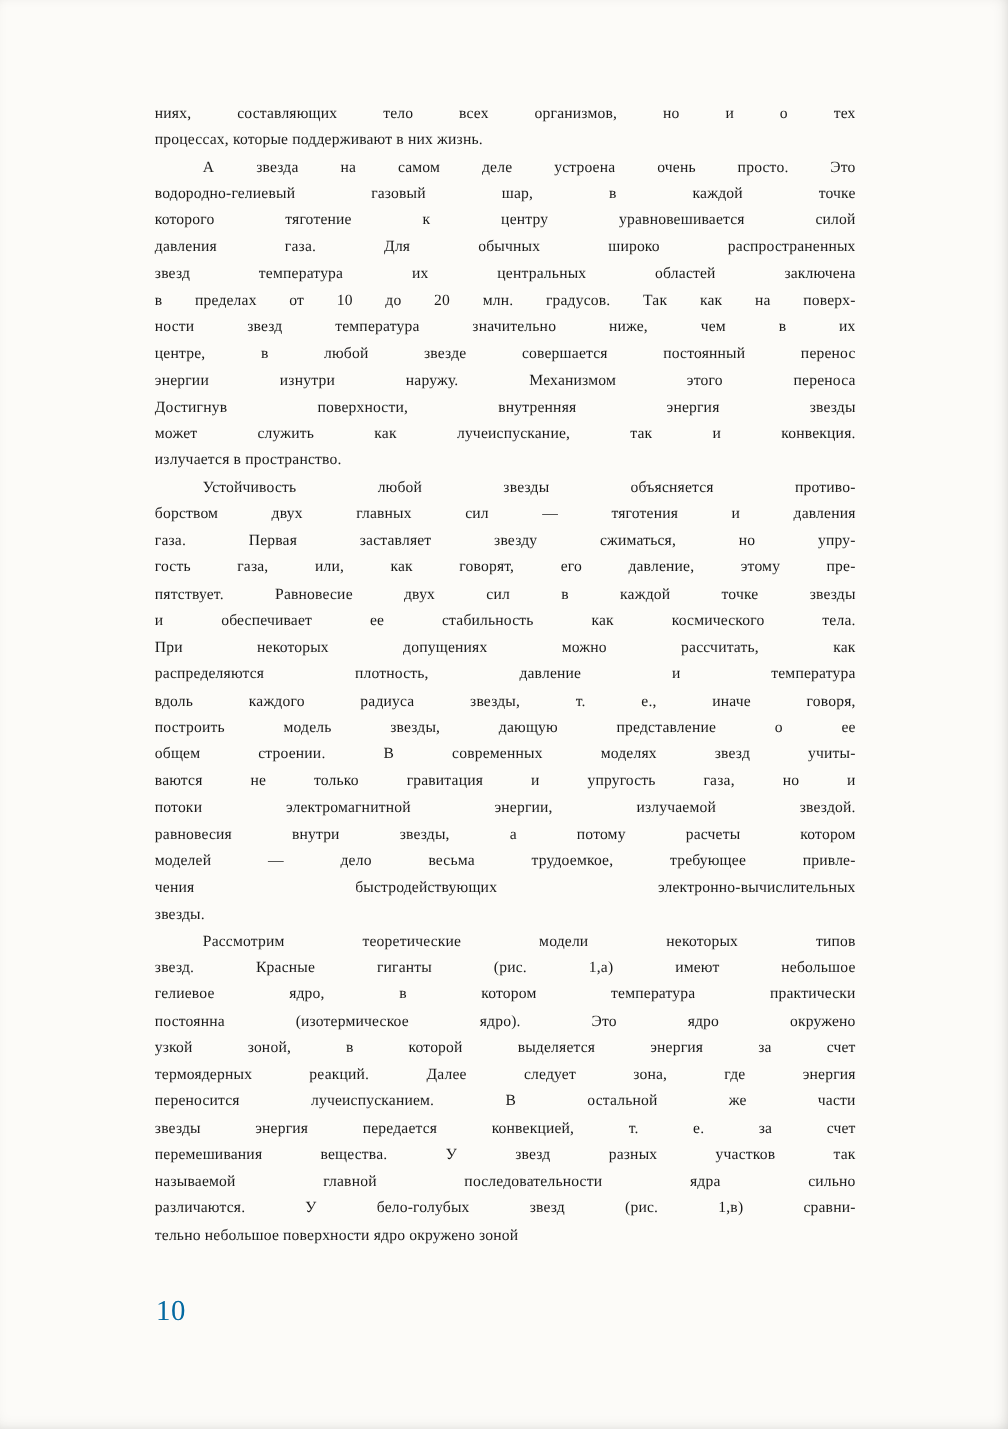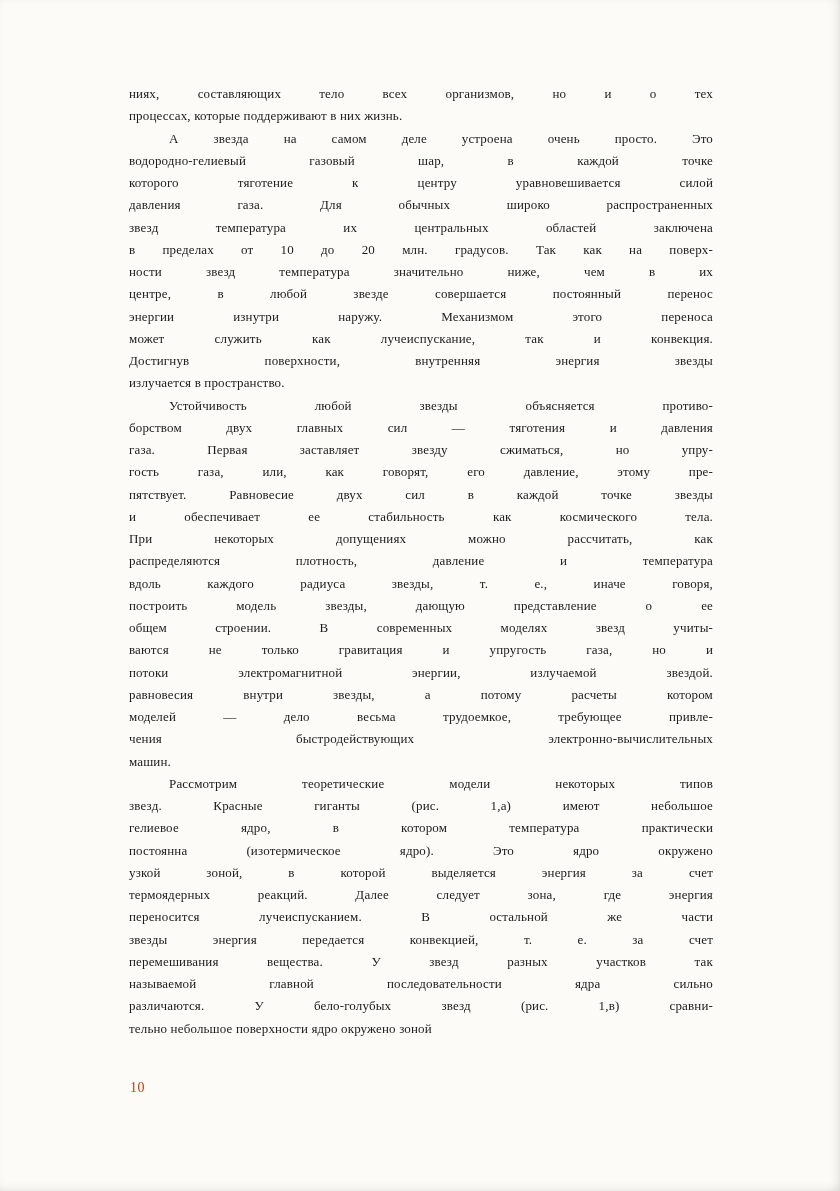--- a/index.html
+++ b/index.html
@@ -44,23 +44,23 @@
     padding-left: 40px;
   }
   
   .paragraph.indent .line.last:first-child {
     padding-left: 40px;
   }
   .page-number {
     position: absolute;
     left: 130px;
     top: 1080px;
-    font-size: 14px;
+    font-size: 24px;
     letter-spacing: 0.5px;
-    color: #c2410c;
+    color: #0369a1;
   }
 </style>
 </head>
 <body>
 
 <div class="page">
   <div class="text-block">
       <div class="paragraph">
         <div class="line">ниях, составляющих тело всех организмов, но и о тех</div>
         <div class="line last">процессах, которые поддерживают в них жизнь.</div>
@@ -68,42 +68,42 @@
       <div class="paragraph indent">
         <div class="line">А звезда на самом деле устроена очень просто. Это</div>
         <div class="line">водородно-гелиевый газовый шар, в каждой точке</div>
         <div class="line">которого тяготение к центру уравновешивается силой</div>
         <div class="line">давления газа. Для обычных широко распространенных</div>
         <div class="line">звезд температура их центральных областей заключена</div>
         <div class="line">в пределах от 10 до 20 млн. градусов. Так как на поверх-</div>
         <div class="line">ности звезд температура значительно ниже, чем в их</div>
         <div class="line">центре, в любой звезде совершается постоянный перенос</div>
         <div class="line">энергии изнутри наружу. Механизмом этого переноса</div>
+        <div class="line">Достигнув поверхности, внутренняя энергия звезды</div>
         <div class="line">может служить как лучеиспускание, так и конвекция.</div>
-        <div class="line">Достигнув поверхности, внутренняя энергия звезды</div>
         <div class="line last">излучается в пространство.</div>
       </div>
       <div class="paragraph indent">
         <div class="line">Устойчивость любой звезды объясняется противо-</div>
         <div class="line">борством двух главных сил — тяготения и давления</div>
         <div class="line">газа. Первая заставляет звезду сжиматься, но упру-</div>
         <div class="line">гость газа, или, как говорят, его давление, этому пре-</div>
         <div class="line">пятствует. Равновесие двух сил в каждой точке звезды</div>
         <div class="line">и обеспечивает ее стабильность как космического тела.</div>
         <div class="line">При некоторых допущениях можно рассчитать, как</div>
         <div class="line">распределяются плотность, давление и температура</div>
         <div class="line">вдоль каждого радиуса звезды, т. е., иначе говоря,</div>
         <div class="line">построить модель звезды, дающую представление о ее</div>
         <div class="line">общем строении. В современных моделях звезд учиты-</div>
         <div class="line">ваются не только гравитация и упругость газа, но и</div>
         <div class="line">потоки электромагнитной энергии, излучаемой звездой.</div>
         <div class="line">равновесия внутри звезды, а потому расчеты котором</div>
         <div class="line">моделей — дело весьма трудоемкое, требующее привле-</div>
         <div class="line">чения быстродействующих электронно-вычислительных</div>
-        <div class="line last">машин.</div>
+        <div class="line last">звезды.</div>
       </div>
       <div class="paragraph indent">
         <div class="line">Рассмотрим теоретические модели некоторых типов</div>
         <div class="line">звезд. Красные гиганты (рис. 1,а) имеют небольшое</div>
         <div class="line">гелиевое ядро, в котором температура практически</div>
         <div class="line">постоянна (изотермическое ядро). Это ядро окружено</div>
         <div class="line">узкой зоной, в которой выделяется энергия за счет</div>
         <div class="line">термоядерных реакций. Далее следует зона, где энергия</div>
         <div class="line">переносится лучеиспусканием. В остальной же части</div>
         <div class="line">звезды энергия передается конвекцией, т. е. за счет</div>

